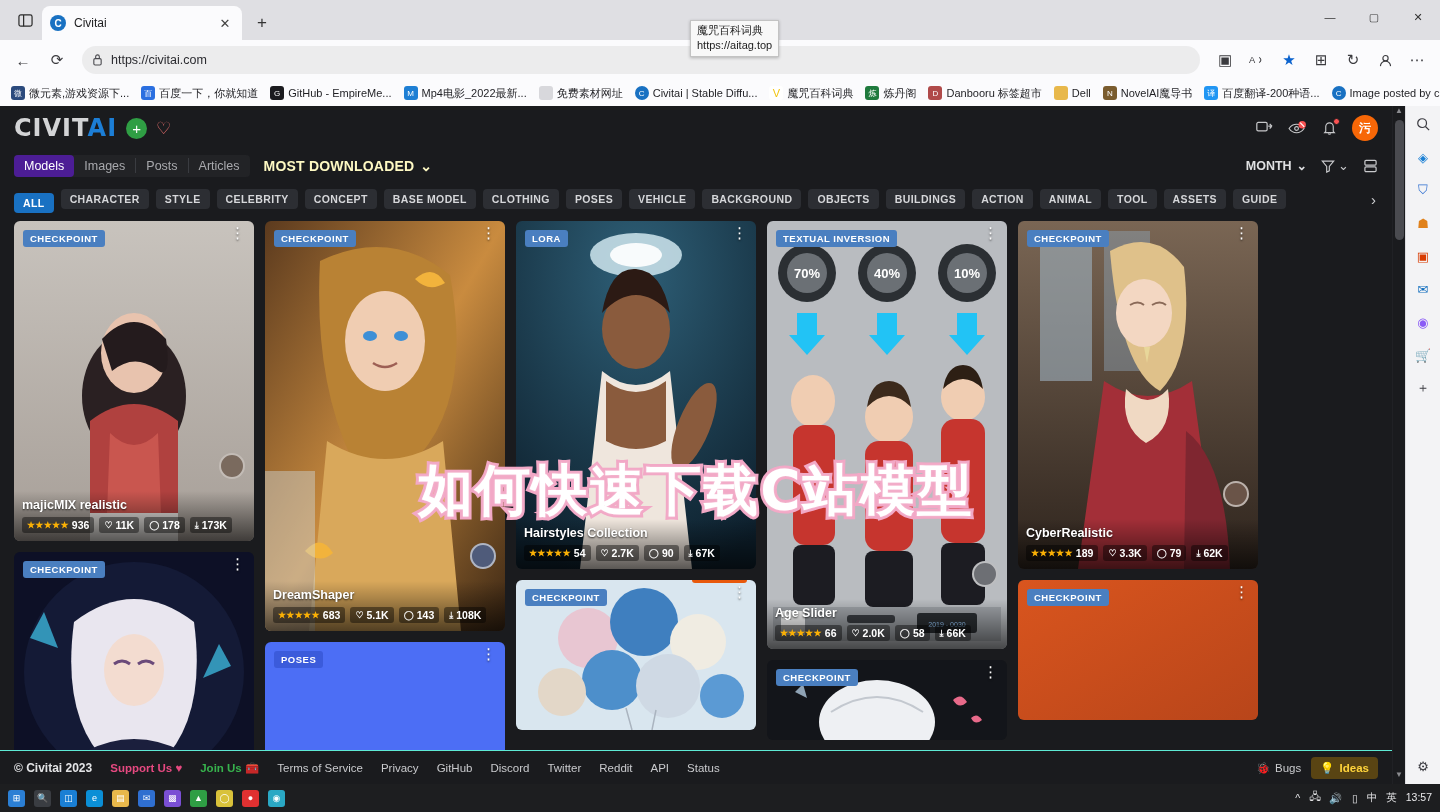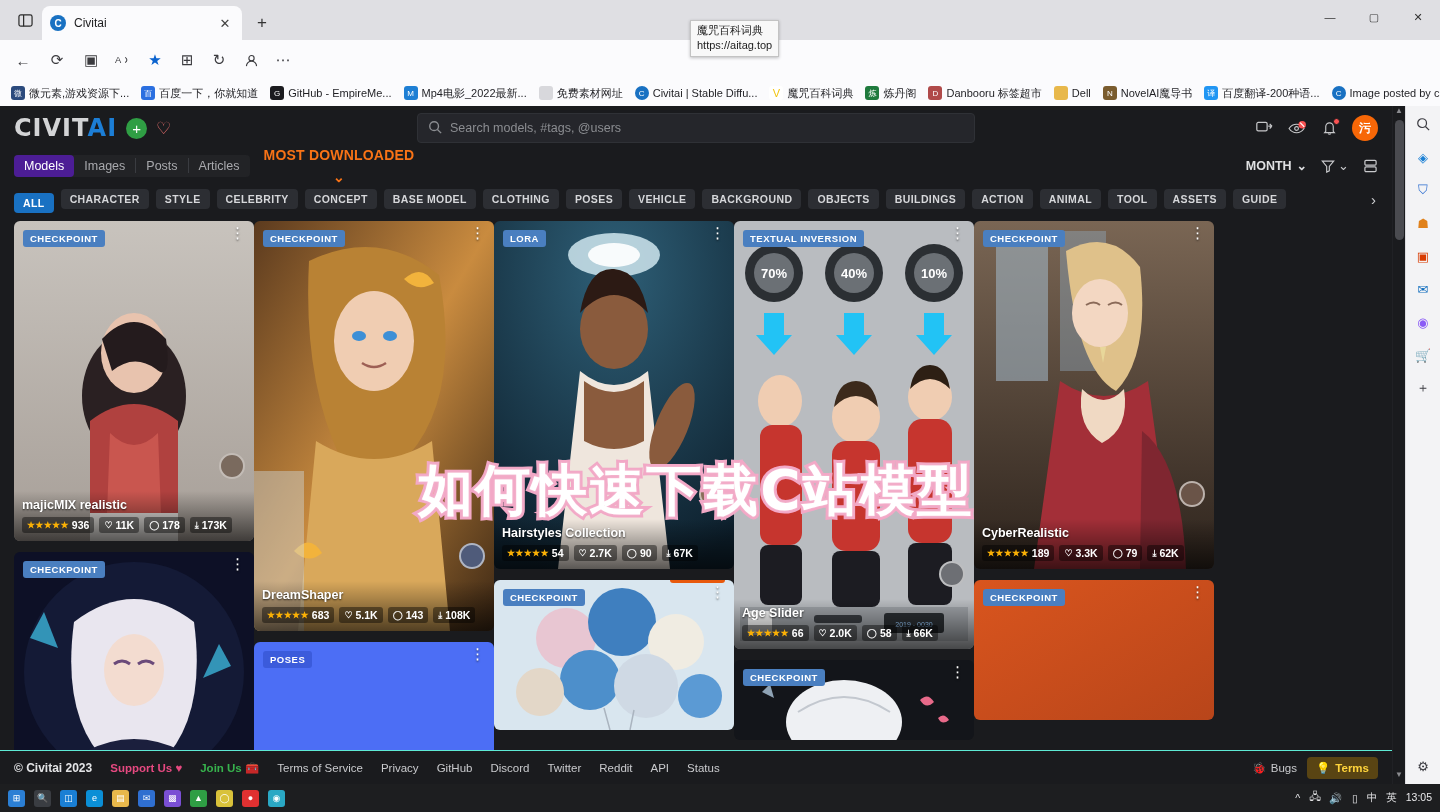--- a/index.html
+++ b/index.html
@@ -102,35 +102,35 @@
     display:flex; align-items:center; justify-content:center; font-size: 12px; font-weight: 600;
   }
 
   
   .ci-toolbar { height: 31px; display: flex; align-items: center; padding: 0 14px; gap: 0; }
   .tabs { display: flex; align-items: center; background: #222326; border-radius: 4px; }
   .tabitem { padding: 4px 10px; font-size: 12.5px; color: #a8a9ad; border-radius: 4px; }
   .tabitem.active { background: #4c1d95; color: #fff; font-weight: 400; }
   .tabsep { width: 1px; height: 15px; background: #3a3c41; }
   .sortsel { margin-left: 14px; display: flex; align-items: center; gap: 6px;
-    font-size: 14px; font-weight: 700; color: #f97316; letter-spacing: .2px; flex-direction: column; }
+    font-size: 14px; font-weight: 700; color: #fef9c3; letter-spacing: .2px; }
   .toolbar-right { margin-left: auto; display: flex; align-items: center; gap: 14px; }
   .period { display:flex; align-items:center; gap:5px; font-size: 12.5px; font-weight: 700; color: #dfe0e2; padding-left: 16px; }
   .t-icon { color: #c9cacd; display:flex; align-items:center; gap:3px; font-size: 13px;}
 
   
   .chips { display: flex; align-items: center; gap: 7px; padding: 4px 14px 0; }
   .chip { background: #2c2e33; color: #d6d7da; font-size: 10.5px; font-weight: 700;
     letter-spacing: .4px; padding: 4px 9px; border-radius: 4px; white-space: nowrap; }
   .chip.active { background: #1971c2; color: #fff; margin-top: 8px; }
   .chips-next { margin-left: auto; color: #d0d1d4; font-size: 15px; padding-right: 2px; }
 
   
   .grid {
-    padding: 8px 14px 0; display: flex; align-items: flex-start;
+    padding: 8px 14px 0; display: flex; gap: 11px; align-items: flex-start;
     height: calc(100% - 44px - 31px - 25px - 34px);
   }
   .col { width: 240px; display: flex; flex-direction: column; gap: 11px; }
   .card { position: relative; border-radius: 6px; overflow: hidden; }
   .badge {
     position: absolute; top: 9px; left: 9px; z-index: 3;
     font-size: 9.5px; font-weight: 800; letter-spacing: .5px; color: #fff;
     background: #4a7fc0; padding: 3px 7px; border-radius: 3px;
   }
   .badge.updated { background: #e8590c; left: auto; right: 9px; }
@@ -222,20 +222,29 @@
     <div class="win-controls">
       <div>—</div>
       <div>▢</div>
       <div>✕</div>
     </div>
   </div>
 
   <div class="navbar">
     <div class="nav-btn">←</div>
     <div class="nav-btn">⟳</div>
+    <div class="urlbar">
+      <span class="lock">
+        <svg width="11" height="13" viewBox="0 0 12 14">
+            <rect x="2" y="6" width="8" height="7" rx="1.4" fill="none" stroke="#4a4a4f" stroke-width="1.2"></rect>
+            <path d="M4 6V4a2 2 0 0 1 4 0v2" fill="none" stroke="#4a4a4f" stroke-width="1.2"></path>
+          </svg>
+      </span>
+      <span class="url">https://civitai.com</span>
+    </div>
     <div class="nav-right">
       <div class="nav-btn">▣</div>
       <div class="nav-btn">
         <svg width="17" height="14" viewBox="0 0 20 14">
             <text x="0" y="11" font-size="11" fill="#3b3b3f" font-family="Liberation Sans">A</text>
             <path d="M12 4 q4 3 0 6" fill="none" stroke="#3b3b3f" stroke-width="1.2"></path>
           </svg>
       </div>
       <div class="nav-btn star">★</div>
       <div class="nav-btn">⊞</div>
@@ -307,29 +316,20 @@
   </div>
 
   <div class="viewport">
     <div class="page">
 
       <div class="ci-header">
         <div class="logo">
           <span class="logo-text"><span class="w">CIVIT</span><span class="b">AI</span></span>
           <span class="plus-btn">+</span>
           <span class="heart-btn">♡</span>
-        </div>
-        <div class="ci-search">
-          <span>
-            <svg width="14" height="14" viewBox="0 0 16 16">
-                <circle cx="7" cy="7" r="5" fill="none" stroke="#8b8d91" stroke-width="1.6"></circle>
-                <line x1="10.8" y1="10.8" x2="15" y2="15" stroke="#8b8d91" stroke-width="1.6"></line>
-              </svg>
-          </span>
-          <span class="ph">Search models, #tags, @users</span>
         </div>
         <div class="ci-right">
           <span class="ci-icon">
             <svg width="17" height="15" viewBox="0 0 18 16">
                 <rect x="0.8" y="1.5" width="11" height="9" rx="1.5" fill="none" stroke="#c7c8ca" stroke-width="1.3"></rect>
                 <path d="M13 5.5h4M13 5.5l0 0M17 5.5l-2.5-2.5M17 5.5l-2.5 2.5" stroke="#c7c8ca" stroke-width="1.3" fill="none"></path>
               </svg>
           </span>
           <span class="ci-icon">
             <svg width="19" height="15" viewBox="0 0 20 16">
@@ -742,21 +742,21 @@
         <span class="flink">Reddit</span>
         <span class="flink">API</span>
         <span class="flink">Status</span>
         <span class="footer-right">
           <span class="bugs">
               <span>🐞</span>
               <span>Bugs</span>
             </span>
           <span class="ideas">
               <span>💡</span>
-              <span>Terms</span>
+              <span>Ideas</span>
             </span>
         </span>
       </div>
     </div>
 
     <div class="pscroll">
       <div class="up">▲</div>
       <div class="thumb"></div>
       <div style="flex:1"></div>
       <div class="dn">▼</div>
@@ -794,21 +794,21 @@
     <div class="tb-ic" style="background:#d9c23a">◯</div>
     <div class="tb-ic" style="background:#e03131">●</div>
     <div class="tb-ic" style="background:#2aa8c4">◉</div>
     <div class="tb-right">
       <span>^</span>
       <span>🖧</span>
       <span>🔊</span>
       <span>▯</span>
       <span>中</span>
       <span>英</span>
-      <span class="clock">13:05</span>
+      <span class="clock">13:57</span>
     </div>
   </div>
 
   <div class="tooltip">
     <div>魔咒百科词典</div>
     <div>https://aitag.top</div>
   </div>
 </div>
 
 </body></html>

